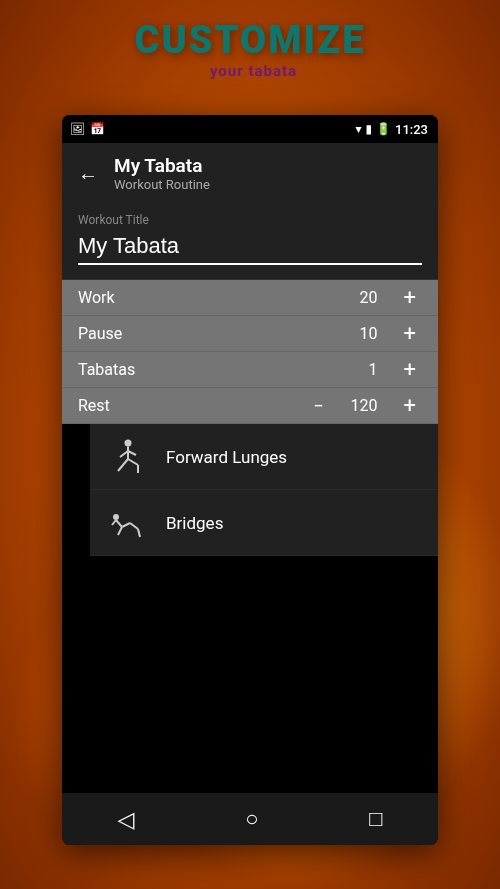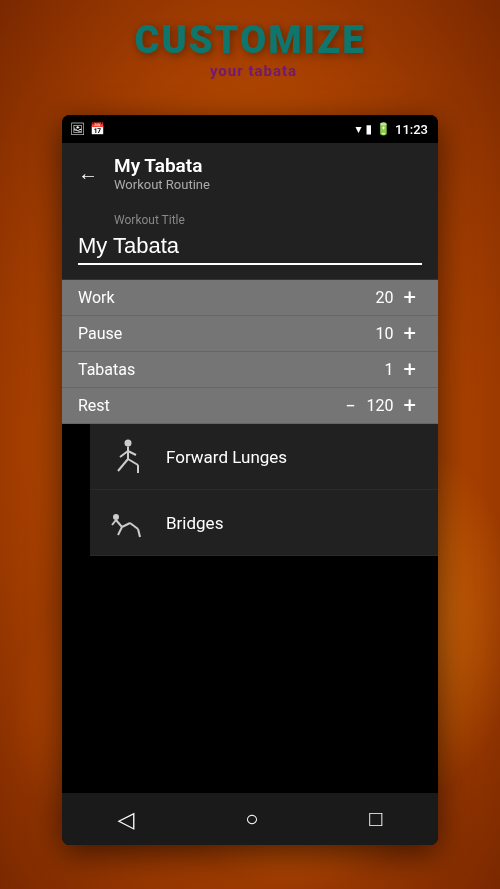--- a/index.html
+++ b/index.html
@@ -128,21 +128,20 @@
     .workout-title-section {
       background: #212121;
       padding: 10px 16px 14px 16px;
       border-bottom: 1px solid #333;
     }
 
     .workout-title-label {
       color: #888;
       font-size: 12px;
       margin-bottom: 6px;
-      margin-left: 36px;
     }
 
     .workout-title-value {
       color: white;
       font-size: 22px;
       font-weight: 400;
       border-bottom: 2px solid white;
       padding-bottom: 4px;
       display: block;
     }
@@ -162,21 +161,21 @@
     }
 
     .setting-label {
       color: white;
       font-size: 16px;
     }
 
     .setting-controls {
       display: flex;
       align-items: center;
-      gap: 4px;
+      gap: 20px;
     }
 
     .setting-value {
       color: white;
       font-size: 16px;
       min-width: 30px;
       text-align: right;
     }
 
     .setting-btn {

